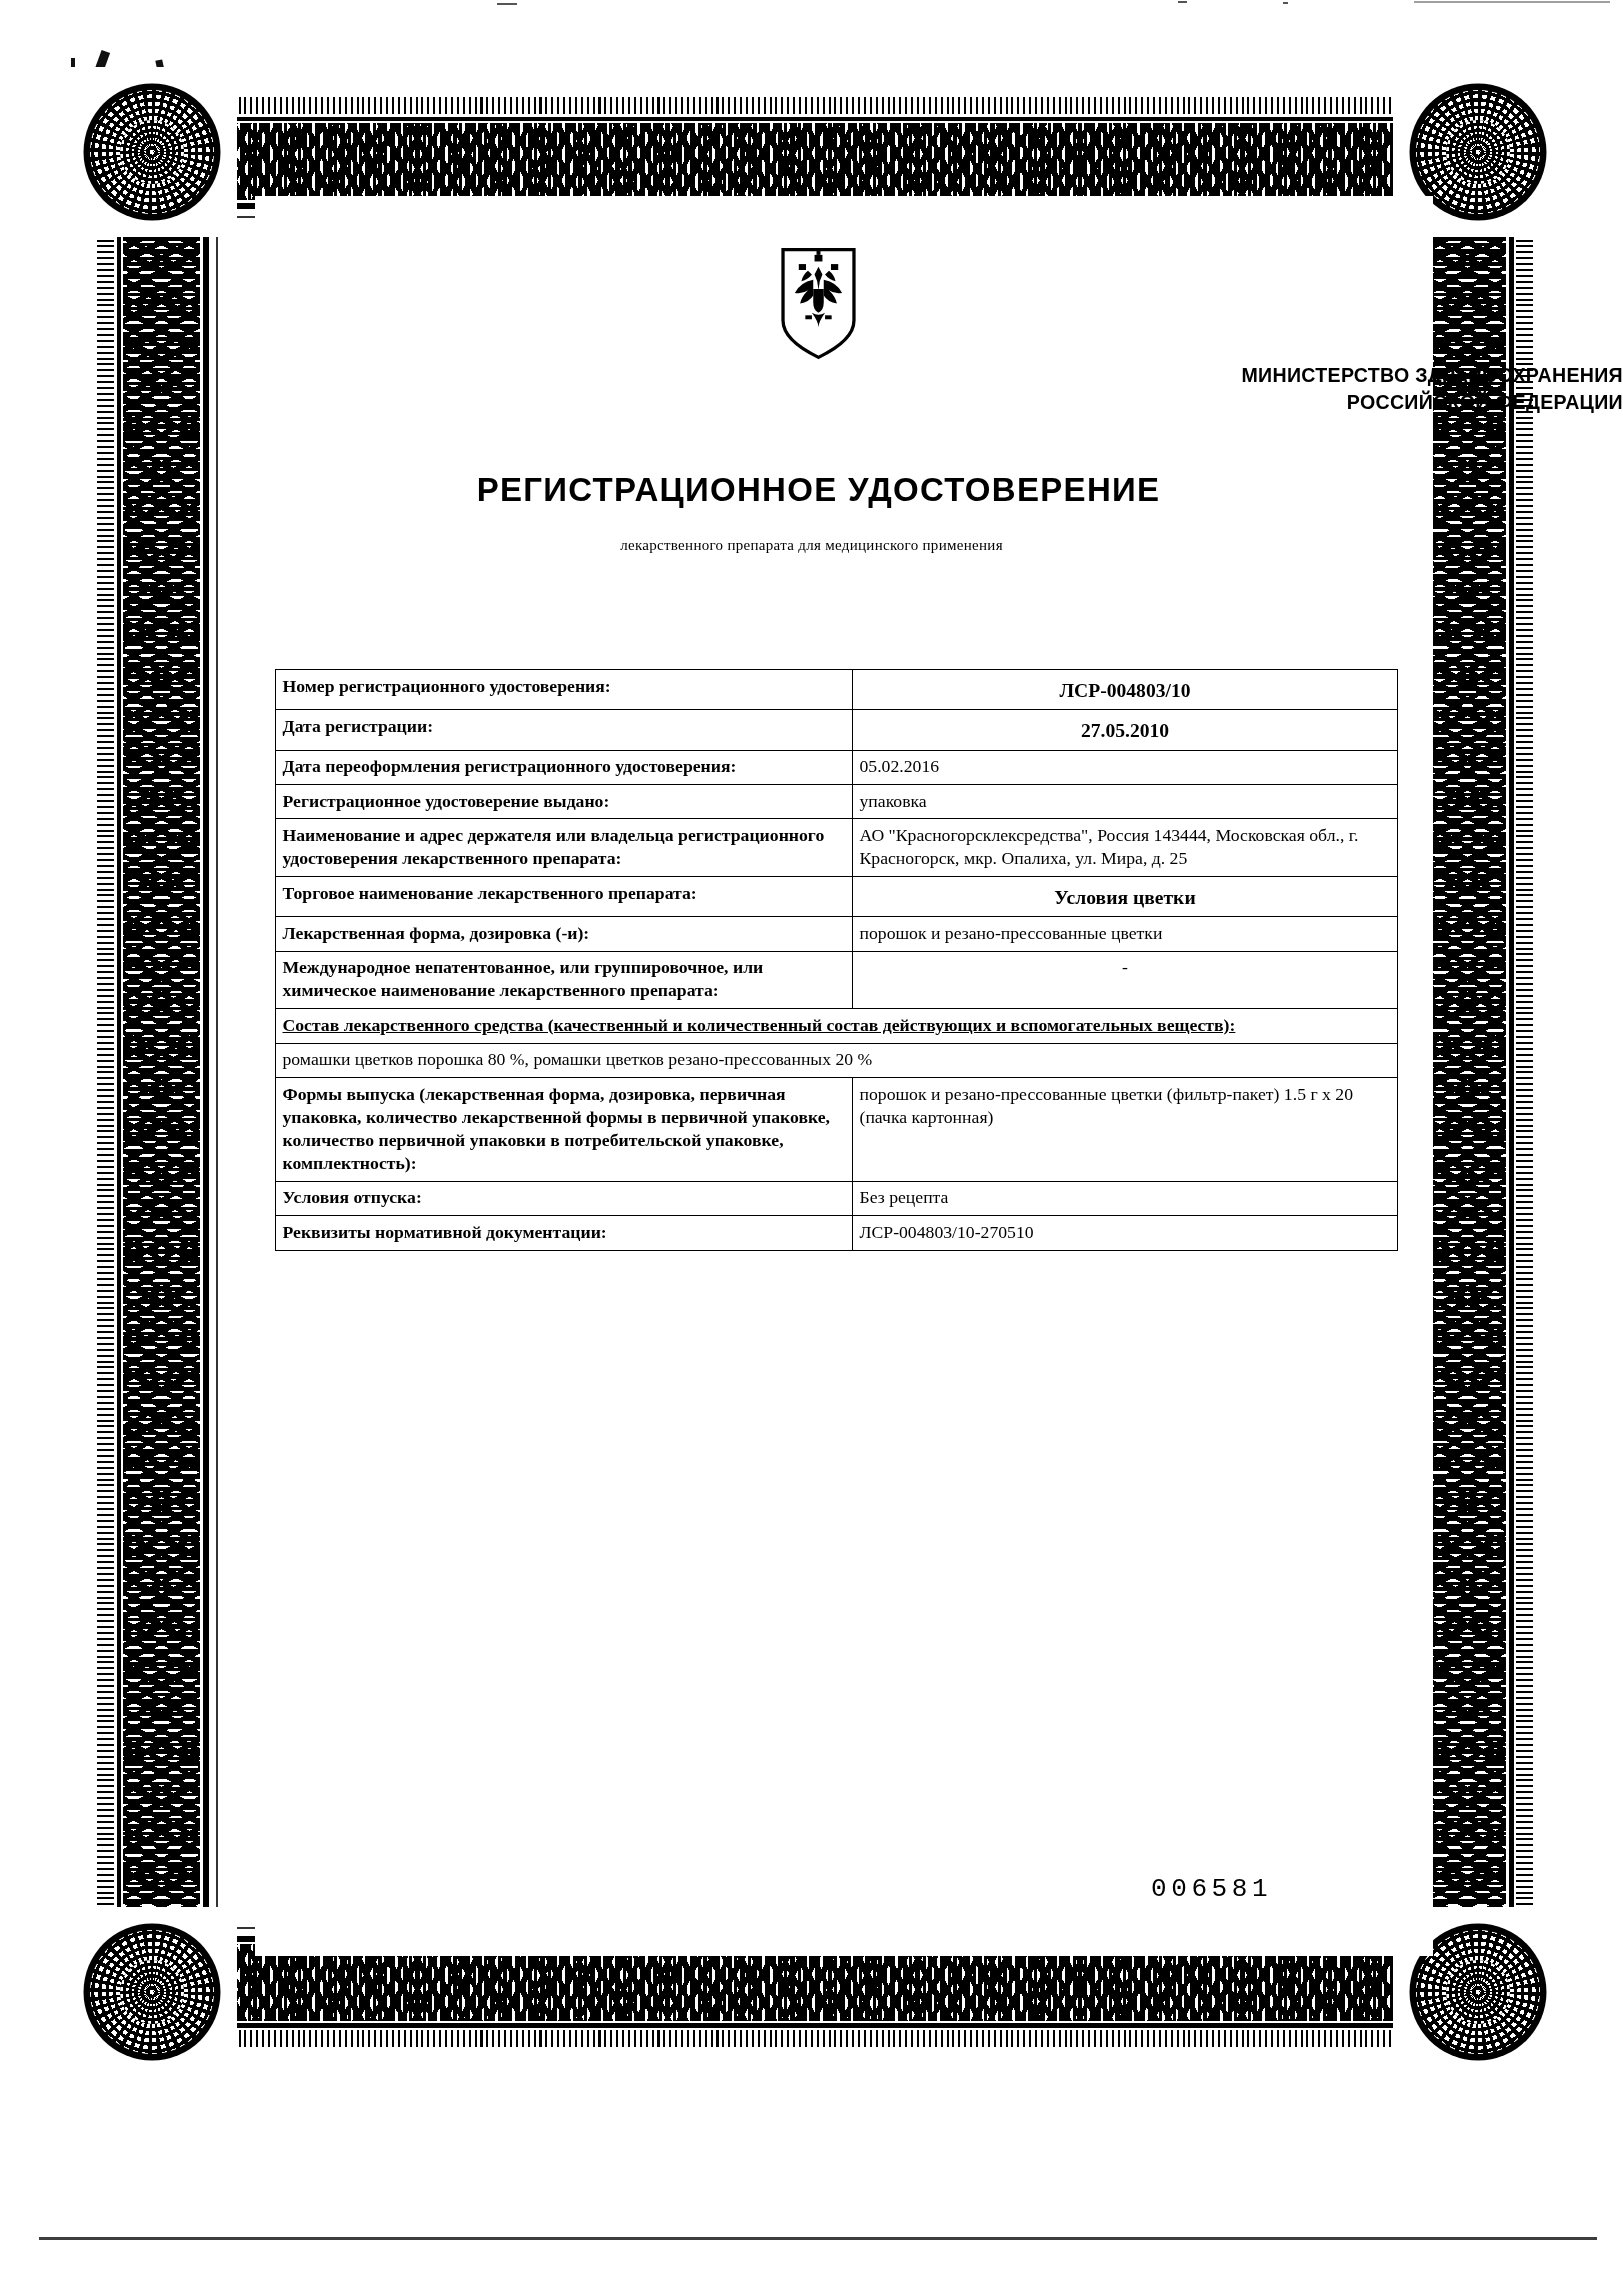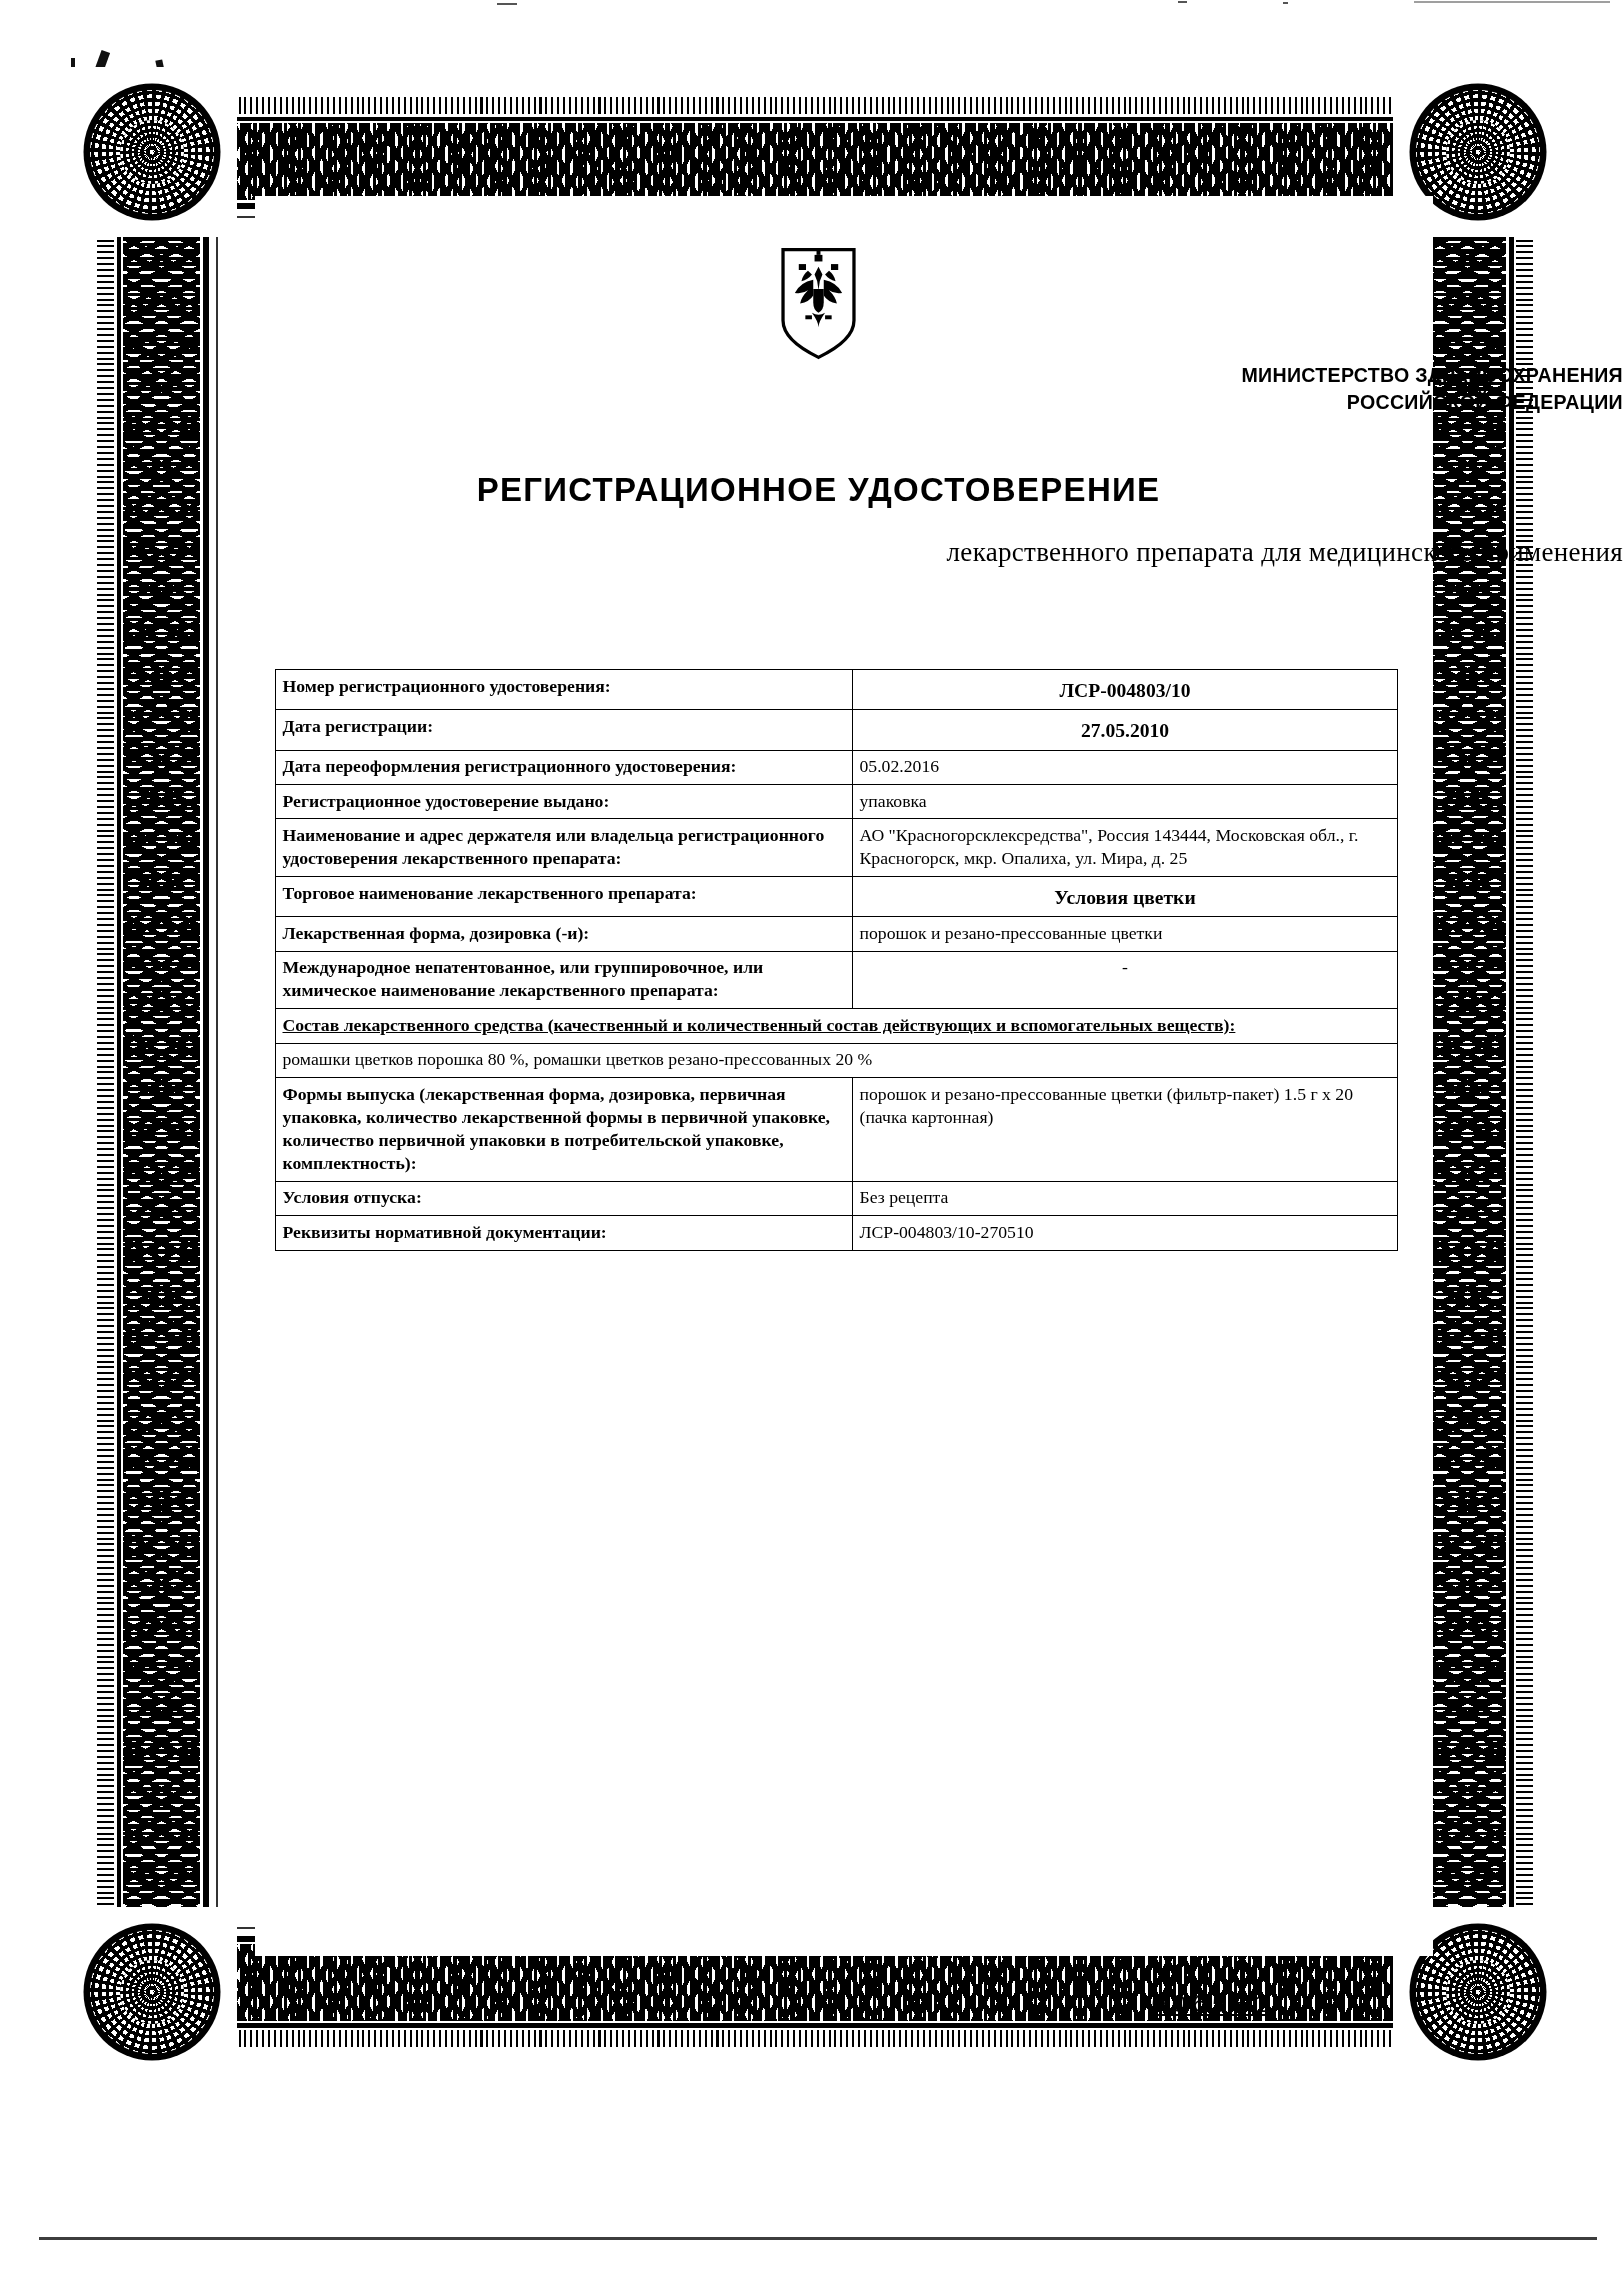--- a/index.html
+++ b/index.html
@@ -90,23 +90,23 @@
     font-weight:700;letter-spacing:0.3px;
   }
   #min1{top:364px;font-size:19.6px;}
   #min2{top:391px;font-size:19.6px;}
   #title1{
     position:absolute;width:100%;text-align:center;top:471px;
     font-family:Liberation Sans, sans-serif;font-weight:700;
     font-size:33px;letter-spacing:1.3px;margin-left:7px;
   }
   #title2{
-    position:absolute;width:100%;text-align:right;top:537px;
+    position:absolute;width:100%;text-align:center;top:537px;
     font-family:"Liberation Serif", serif;
-    font-size:27px;letter-spacing:0.3px;
+    font-size:15px;letter-spacing:0.3px;
   }
 
   
   #tbl{
     position:absolute;left:275px;top:669px;width:1123px;
     border-collapse:collapse;
     font-family:"Liberation Serif", serif;
     font-size:17.7px;line-height:1.30;
   }
   #tbl td{
@@ -116,23 +116,23 @@
   }
   #tbl td.lbl{width:563px;font-weight:700;}
   #tbl td.val{font-weight:400;}
   #tbl td.valc{text-align:center;font-weight:700;font-size:19.6px;padding-top:7.9px;}
   #tbl td.full{font-weight:700;text-decoration:underline;}
   #tbl td.fullv{font-weight:400;}
   .dash{display:block;text-align:center;font-weight:400;}
 
   
   #serial{
-    position:absolute;left:1151px;top:1990px;
+    position:absolute;left:1151px;top:1874px;
     font-family:"Liberation Mono", monospace;
-    font-size:26px;letter-spacing:4.6px;text-decoration:underline;
+    font-size:26px;letter-spacing:4.6px;
   }
 
   
   #botrule{position:absolute;left:39px;top:2237px;width:1558px;height:2.6px;background:#1b1b1b;opacity:.85;}
 </style>
 </head>
 <body>
 
 <div id="page">
 

